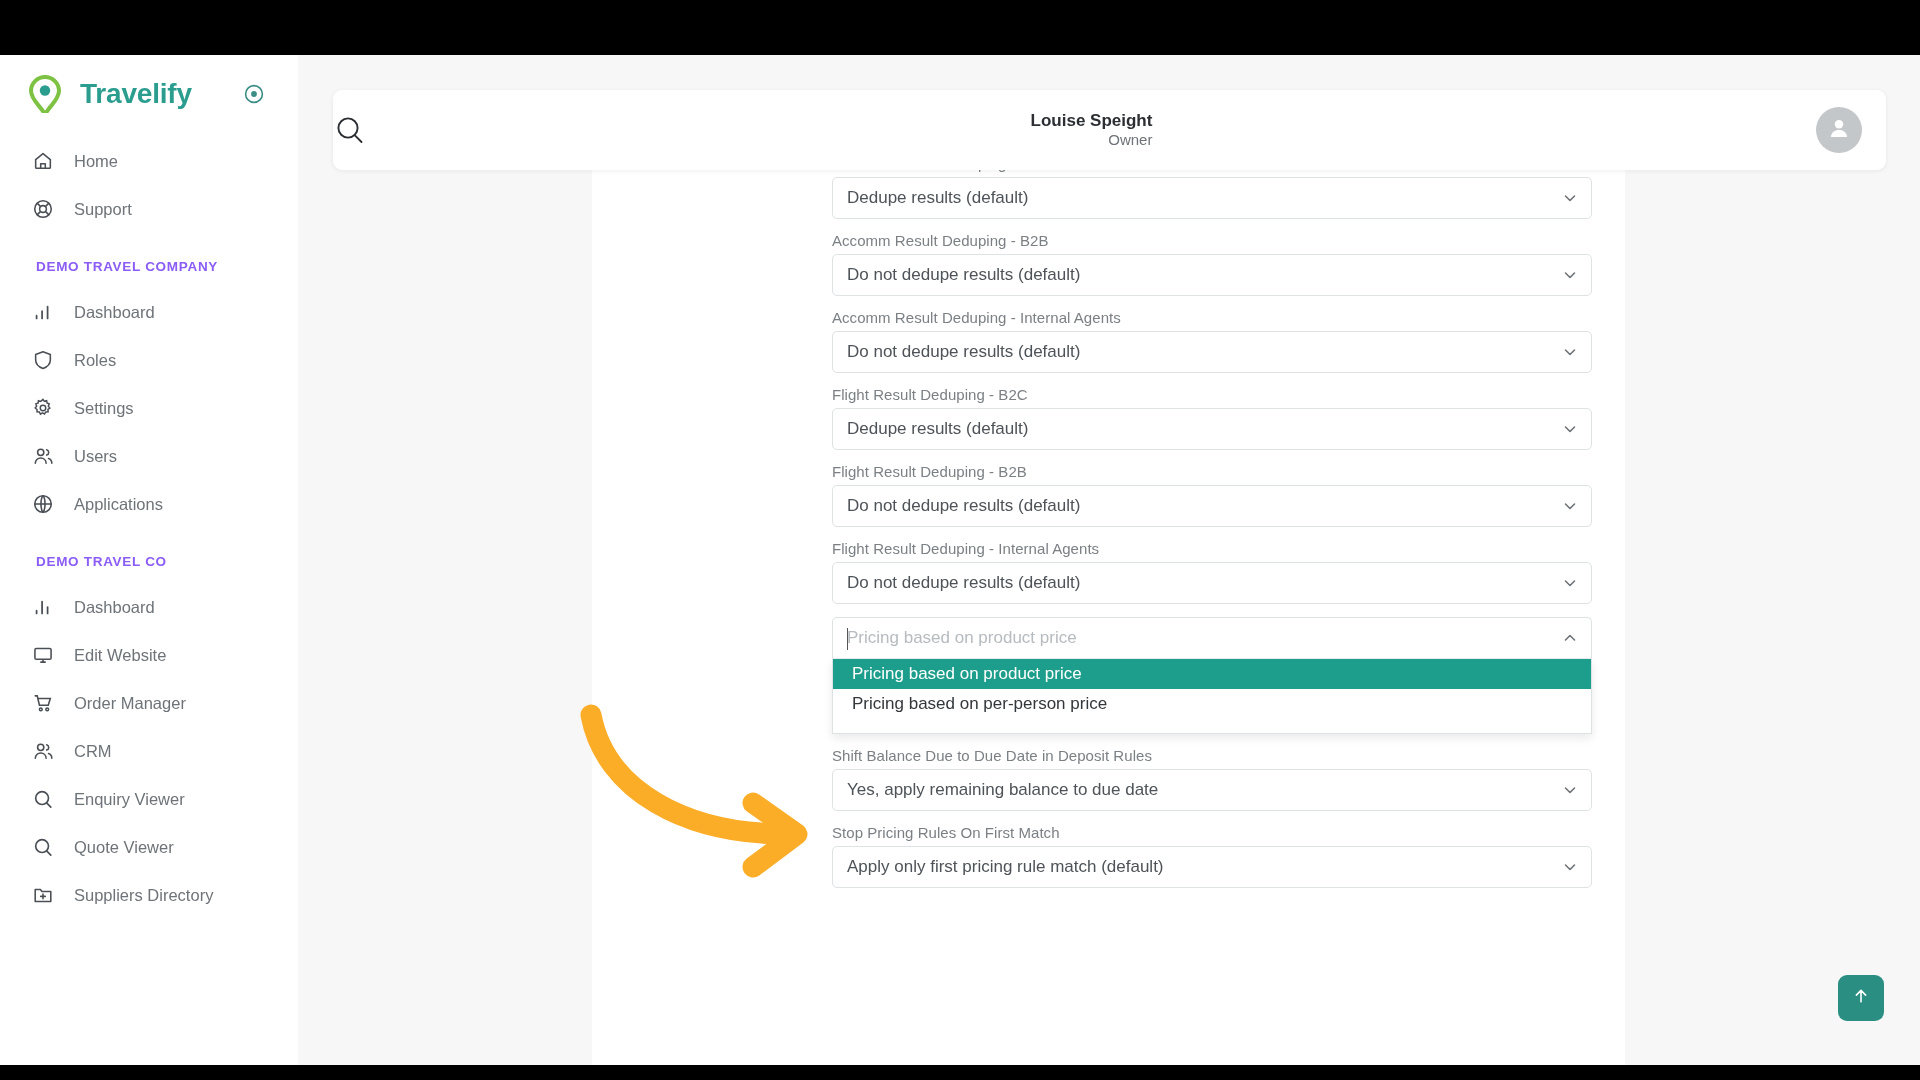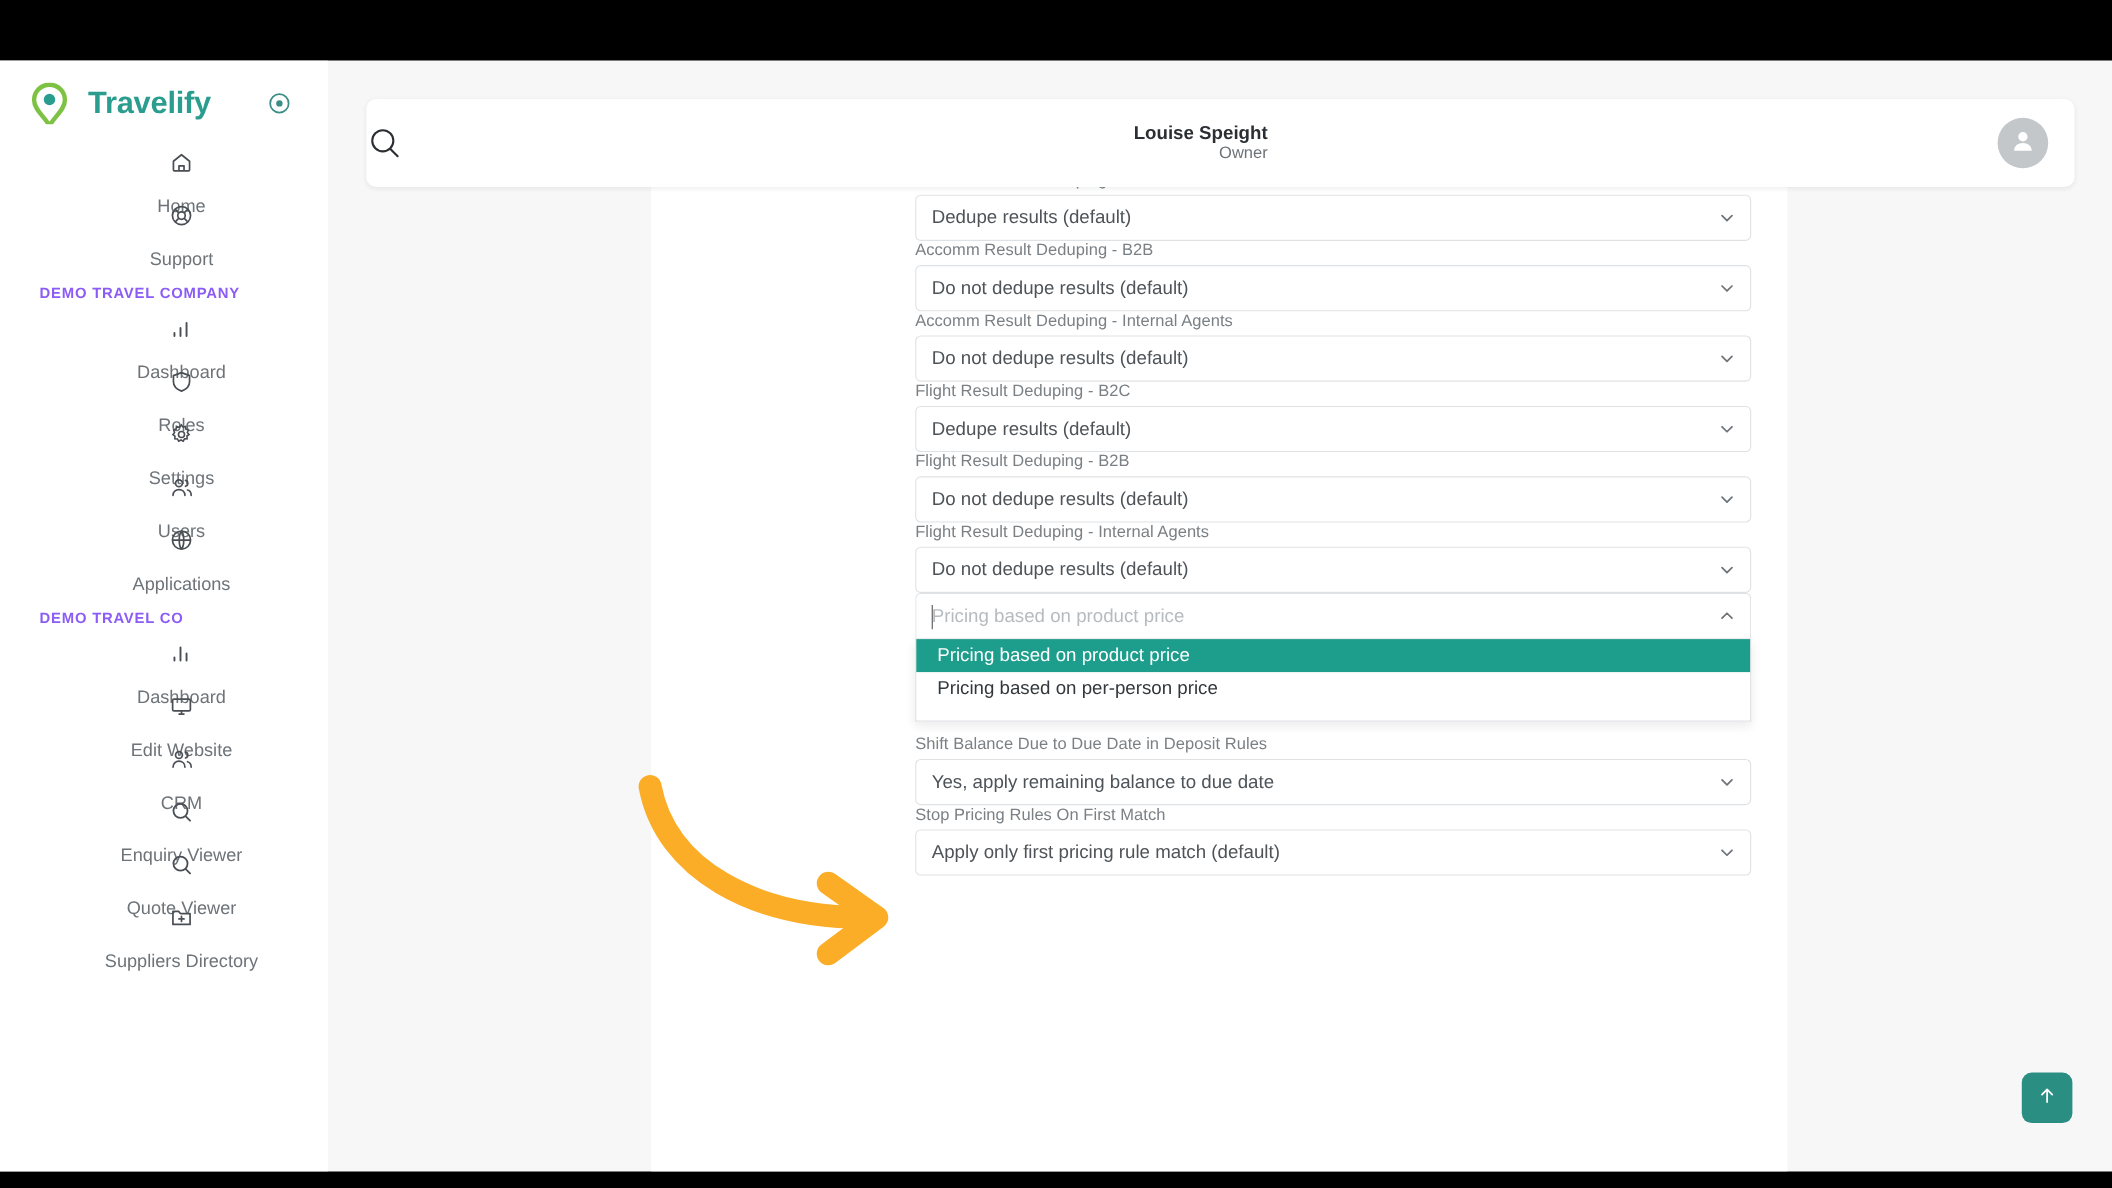--- a/index.html
+++ b/index.html
@@ -38,21 +38,21 @@
   .brand-dot { margin-left: auto; margin-right: 34px; width: 20px; height: 20px; }
 
   .nav-group { padding-top: 4px; }
   .nav-section-title {
     color: #8b5cf6; font-size: 13.5px; font-weight: bold;
     letter-spacing: 0.7px; padding: 26px 0 14px 36px;
   }
   .nav-item {
     display: flex; align-items: center;
     height: 48px; padding-left: 32px;
-    gap: 20px; cursor: pointer; flex-direction: column;
+    gap: 20px; cursor: pointer;
   }
   .nav-ico { width: 22px; height: 22px; flex: 0 0 auto; color: #4a4f55; }
   .nav-ico svg { display: block; width: 22px; height: 22px; }
   .nav-label { font-size: 16.5px; color: #6d7378; }
 
   
   #topbar {
     position: absolute; left: 333px; top: 35px;
     width: 1553px; height: 80px;
     background: #fff; border-radius: 9px;
@@ -75,21 +75,21 @@
   #content-panel {
     position: absolute; left: 592px; top: 100px;
     width: 1033px; height: 910px;
     background: #fff;
     z-index: 2;
   }
   #form {
     position: absolute; left: 240px; top: 0px;
     width: 760px;
   }
-  .field { }
+  .field { margin-bottom: 13px; }
   .field-label {
     font-size: 15px; color: #7b8085; margin-bottom: 5px;
     letter-spacing: 0.05px;
   }
   .select-box {
     position: relative;
     height: 42px; border: 1px solid #dfe2e5; border-radius: 5px;
     background: #fff; display: flex; align-items: center;
     padding: 0 14px; cursor: pointer;
   }
@@ -242,20 +242,30 @@
       <span class="nav-label">Dashboard</span>
     </div>
     <div class="nav-item">
       <span class="nav-ico">
         <svg viewBox="0 0 24 24" fill="none" stroke="#4a4f55" stroke-width="1.7" stroke-linejoin="round">
           <rect x="3.2" y="5" width="17.6" height="11.6" rx="1.4"></rect>
           <path d="M12 16.6 v3.2 M9 19.8 h6"></path>
         </svg>
       </span>
       <span class="nav-label">Edit Website</span>
+    </div>
+    <div class="nav-item">
+      <span class="nav-ico">
+        <svg viewBox="0 0 24 24" fill="none" stroke="#4a4f55" stroke-width="1.7" stroke-linecap="round">
+          <path d="M3.5 4.2 h2.2 l2.4 10.2 h9.6 l2.3-7.4 H7"></path>
+          <circle cx="9.6" cy="19" r="1.5"></circle>
+          <circle cx="16.6" cy="19" r="1.5"></circle>
+        </svg>
+      </span>
+      <span class="nav-label">Order Manager</span>
     </div>
     <div class="nav-item">
       <span class="nav-ico">
         <svg viewBox="0 0 24 24" fill="none" stroke="#4a4f55" stroke-width="1.7" stroke-linecap="round">
           <circle cx="9.5" cy="8" r="3.4"></circle>
           <path d="M3.6 20 c0-3.4 2.6-5.8 5.9-5.8 3.3 0 5.9 2.4 5.9 5.8"></path>
           <path d="M16 5.2 a3 3 0 0 1 0 5.8 M18 14.7 c2.2 .6 3.6 2.7 3.6 5.3"></path>
         </svg>
       </span>
       <span class="nav-label">CRM</span>

